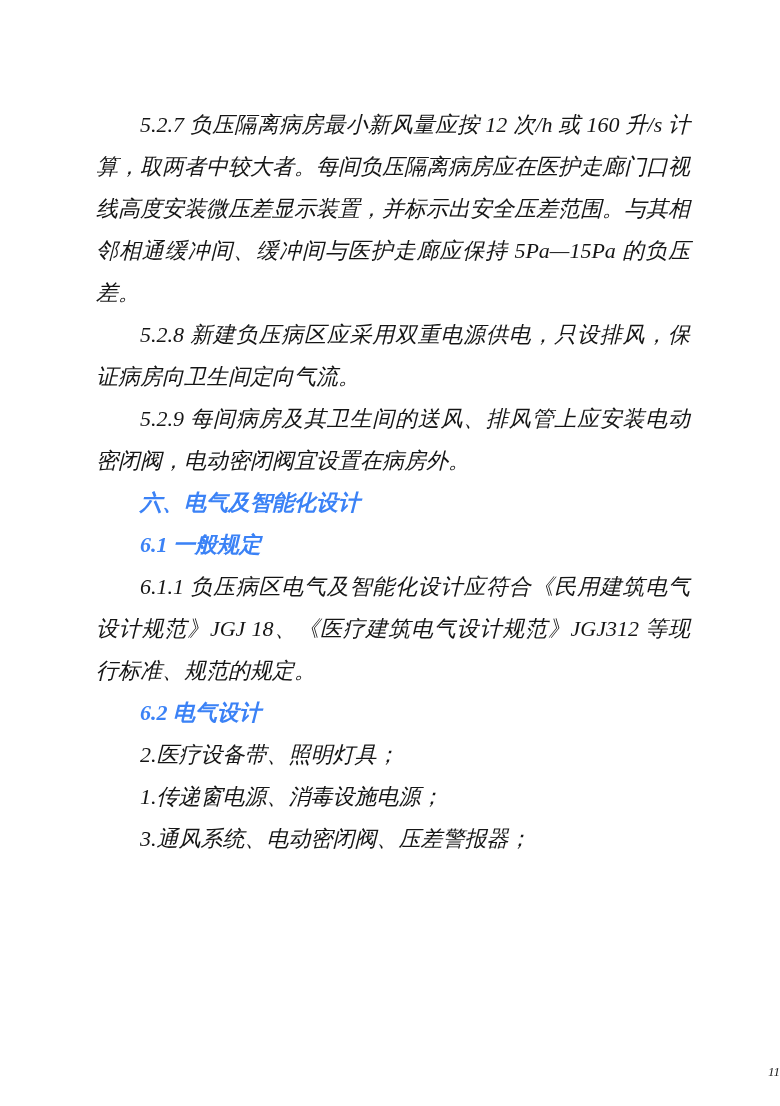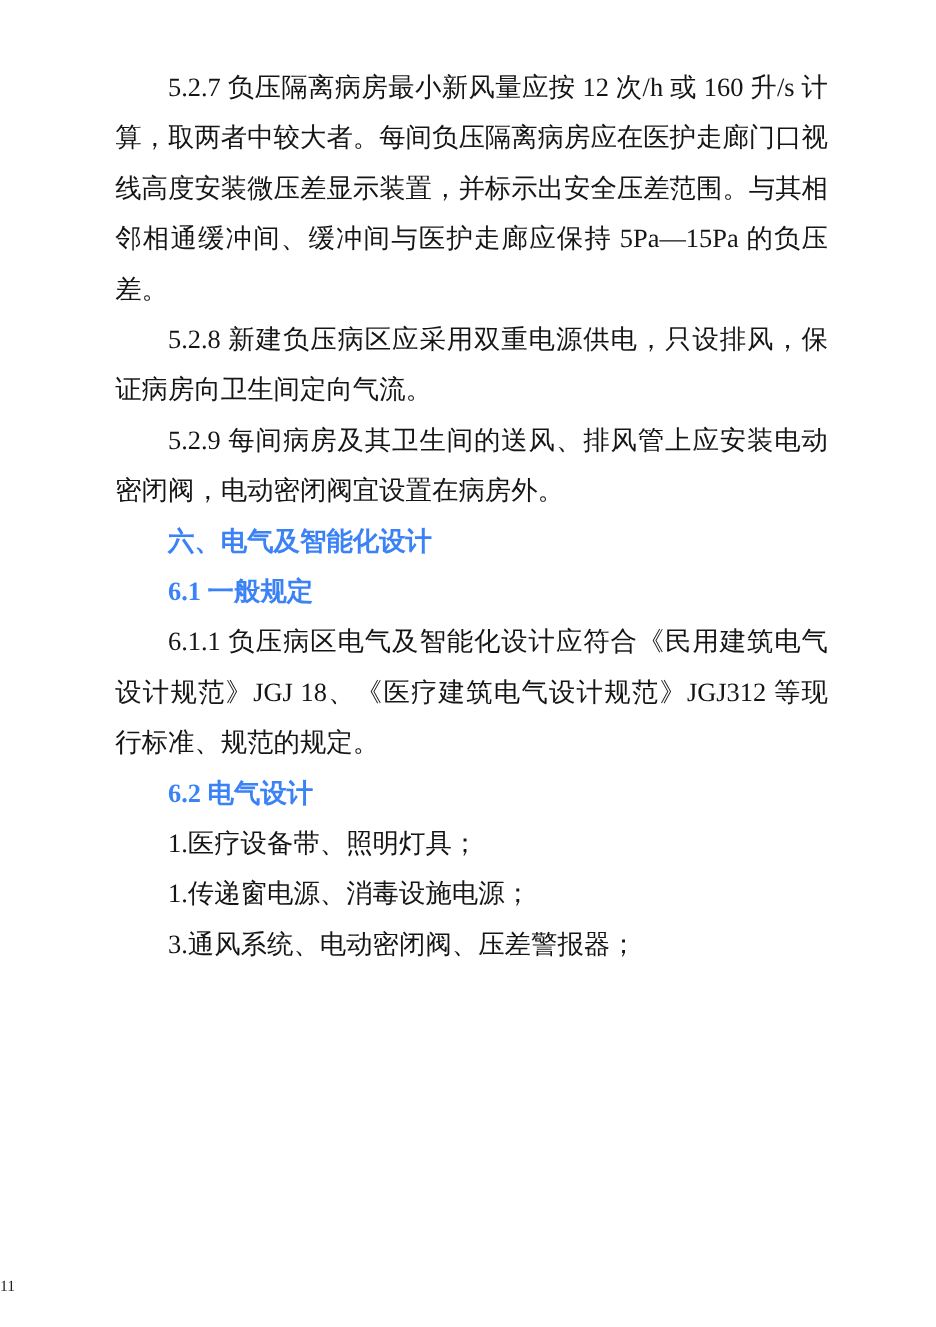--- a/index.html
+++ b/index.html
@@ -6,24 +6,25 @@
     margin: 0;
     padding: 0;
     background: #ffffff;
   }
   .page {
     position: relative;
     width: 780px;
     height: 1106px;
     background: #ffffff;
     box-sizing: border-box;
-    padding: 52px 90px 0 96px;
+    padding: 104px 90px 0 96px;
     overflow: hidden;
     font-family: "Liberation Serif", serif;
     color: #151515;
+    font-style: italic;
   }
   .block {
     font-size: 22px;
     line-height: 42px;
     text-align: justify;
     text-indent: 44px;
     margin: 0;
     word-break: break-all;
   }
   .para {
@@ -40,21 +41,21 @@
     color: #3b82f6;
   }
   .list-item {
     font-weight: 400;
   }
   .page-number {
     position: absolute;
     left: 0;
     bottom: 26px;
     width: 100%;
-    text-align: left;
+    text-align: right;
     font-size: 13px;
     font-family: "Liberation Serif", serif;
     color: #222222;
   }
 </style>
 </head>
 <body>
 
 <div class="page">
 
@@ -63,19 +64,19 @@
   <p class="block para">5.2.9 每间病房及其卫生间的送风、排风管上应安装电动密闭阀，电动密闭阀宜设置在病房外。</p>
 
   <p class="block heading-major">六、电气及智能化设计</p>
   <p class="block heading-sub">6.1 一般规定</p>
 
   <p class="block para">6.1.1 负压病区电气及智能化设计应符合《民用建筑电气设计规范》JGJ 18、《医疗建筑电气设计规范》JGJ312 等现行标准、规范的规定。</p>
 
   <p class="block heading-sub">6.2 电气设计</p>
 
 
-  <p class="block list-item">1.医疗设备带、照明灯具；</p>
+  <p class="block list-item">2.医疗设备带、照明灯具；</p>
   <p class="block list-item">1.传递窗电源、消毒设施电源；</p>
   <p class="block list-item">3.通风系统、电动密闭阀、压差警报器；</p>
 
   <div class="page-number">11</div>
 
 </div>
 
 </body></html>

